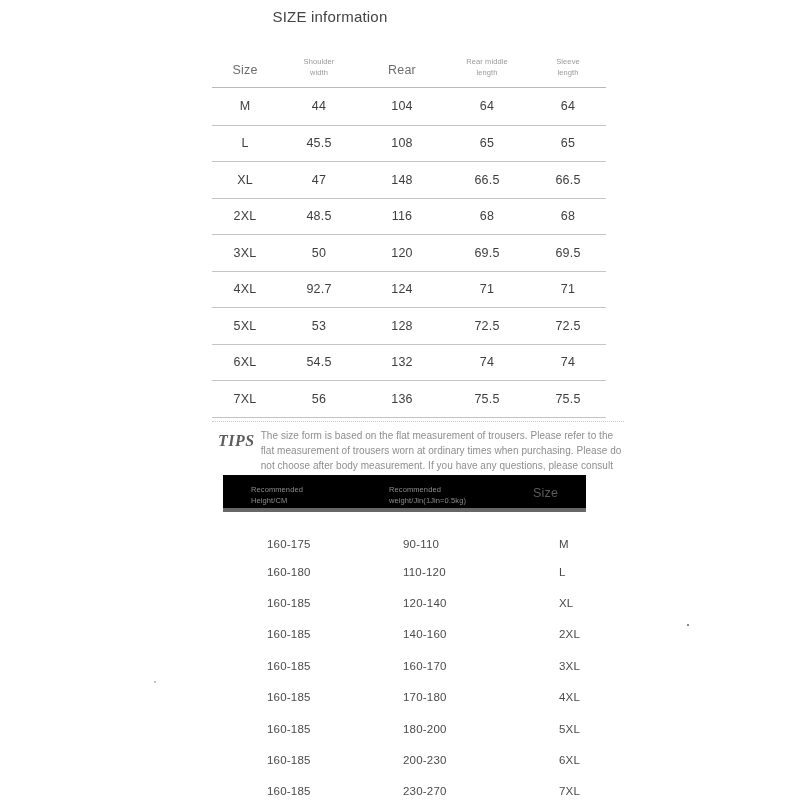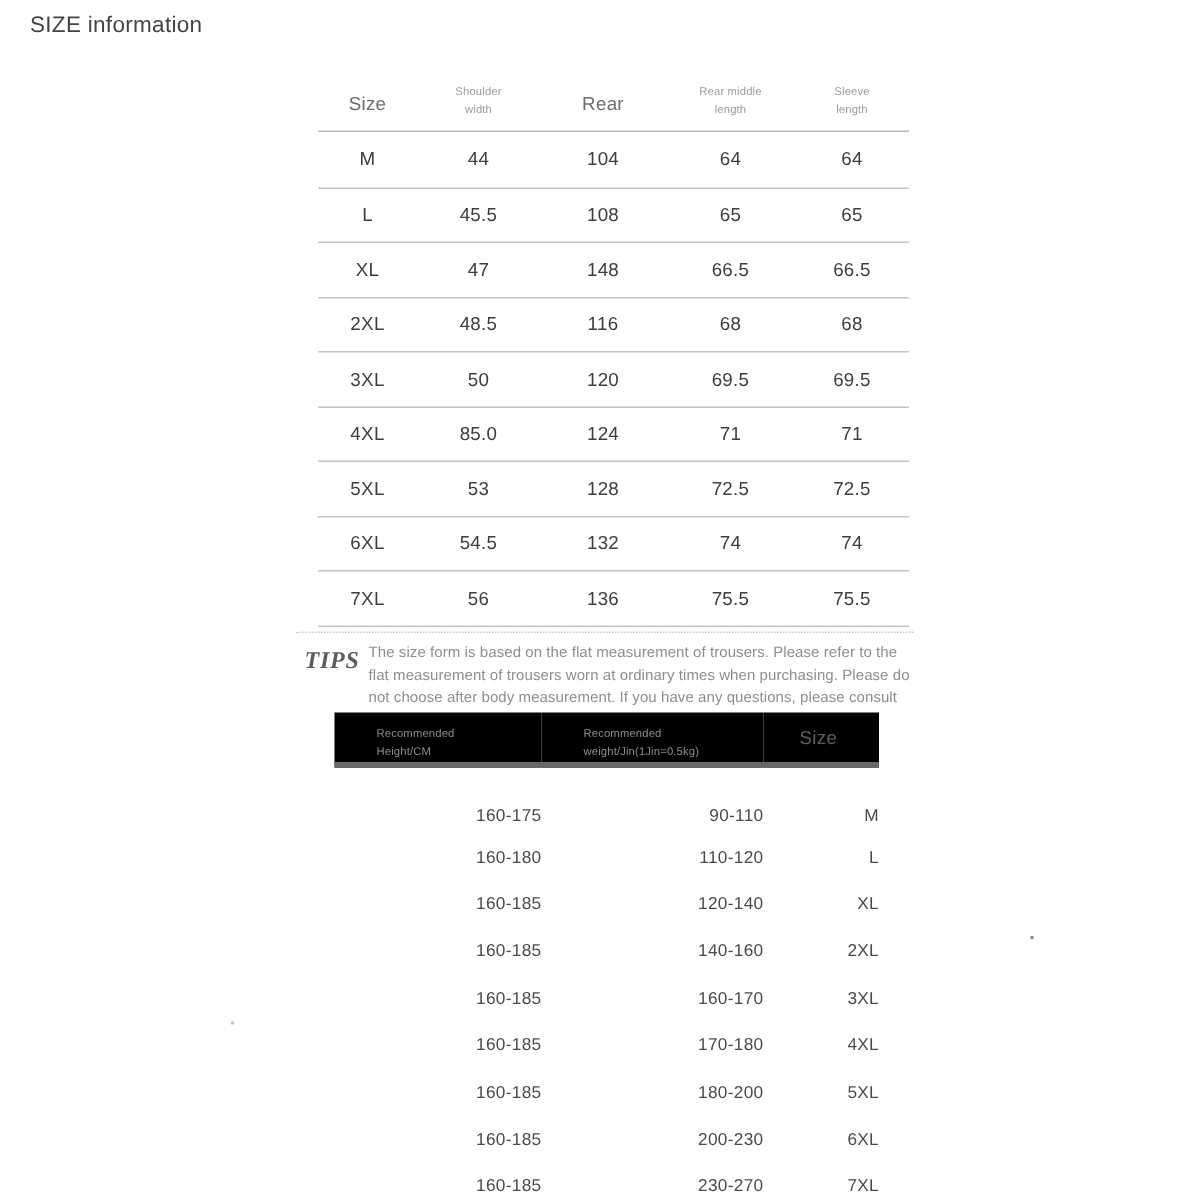--- a/index.html
+++ b/index.html
@@ -15,26 +15,25 @@
     position: relative;
     overflow: hidden;
   }
 
   
   .page-title {
     position: absolute;
     top: 8px;
     left: 0;
     width: 660px;
-    text-align: left;
+    text-align: center;
     font-size: 15px;
     font-weight: 400;
     color: #434343;
     letter-spacing: 0.2px;
-    margin-left: 20px;
   }
 
   
   .size-table {
     position: absolute;
     left: 212px;
     top: 50px;
     width: 394px;
     border-collapse: collapse;
     table-layout: fixed;
@@ -73,21 +72,21 @@
     border-bottom: 1.2px solid #c4c4c4;
     padding: 0;
     letter-spacing: 0.2px;
   }
   .size-table tbody tr:first-child td { height: 37px; }
   .size-table tbody td.cell-size { font-size: 12.5px; }
 
   
   .tips-wrap {
     position: absolute;
-    left: 197px;
+    left: 212px;
     top: 421px;
     width: 412px;
   }
   .tips-rule {
     height: 0;
     border-top: 1.4px dotted #c9c9c9;
     width: 412px;
     margin: 0 0 3px 0;
   }
   .tips-body {
@@ -146,21 +145,21 @@
     font-size: 12.5px;
     color: #5d5d5d;
     letter-spacing: 0.2px;
   }
   .rec-table th.th-size { padding-left: 24px; }
 
   .rec-table tbody td {
     height: 31.4px;
     font-size: 11.5px;
     color: #4a4a4a;
-    text-align: right;
+    text-align: left;
     padding: 0 0 0 44px;
     letter-spacing: 0.2px;
     border: none;
   }
   .rec-table tbody tr:first-child td { height: 38px; vertical-align: bottom; padding-bottom: 6px; }
   .rec-table tbody td.td-weight { padding-left: 42px; }
   .rec-table tbody td.td-size { padding-left: 50px; }
 
   
   .artifact {
@@ -244,21 +243,21 @@
     </tr>
     <tr>
       <td class="cell-size">3XL</td>
       <td>50</td>
       <td>120</td>
       <td>69.5</td>
       <td>69.5</td>
     </tr>
     <tr>
       <td class="cell-size">4XL</td>
-      <td>85.0</td>
+      <td>92.7</td>
       <td>124</td>
       <td>71</td>
       <td>71</td>
     </tr>
     <tr>
       <td class="cell-size">5XL</td>
       <td>53</td>
       <td>128</td>
       <td>72.5</td>
       <td>72.5</td>

